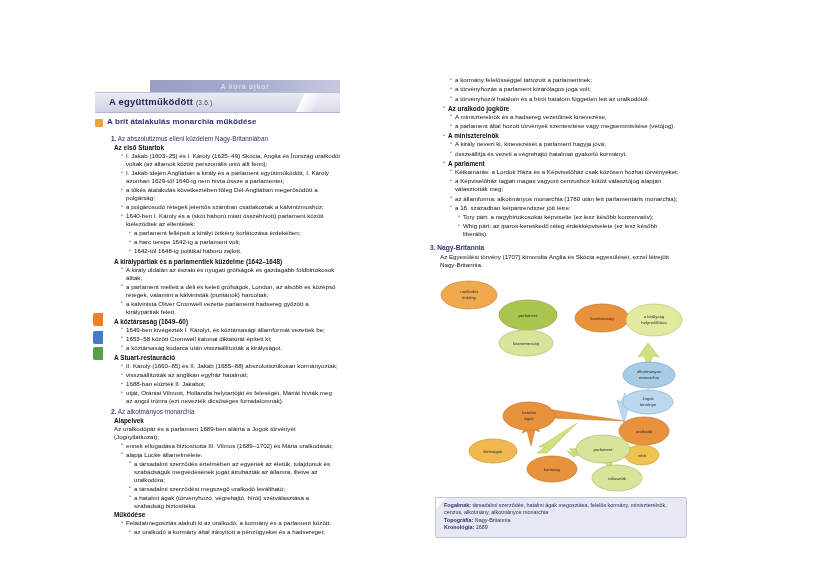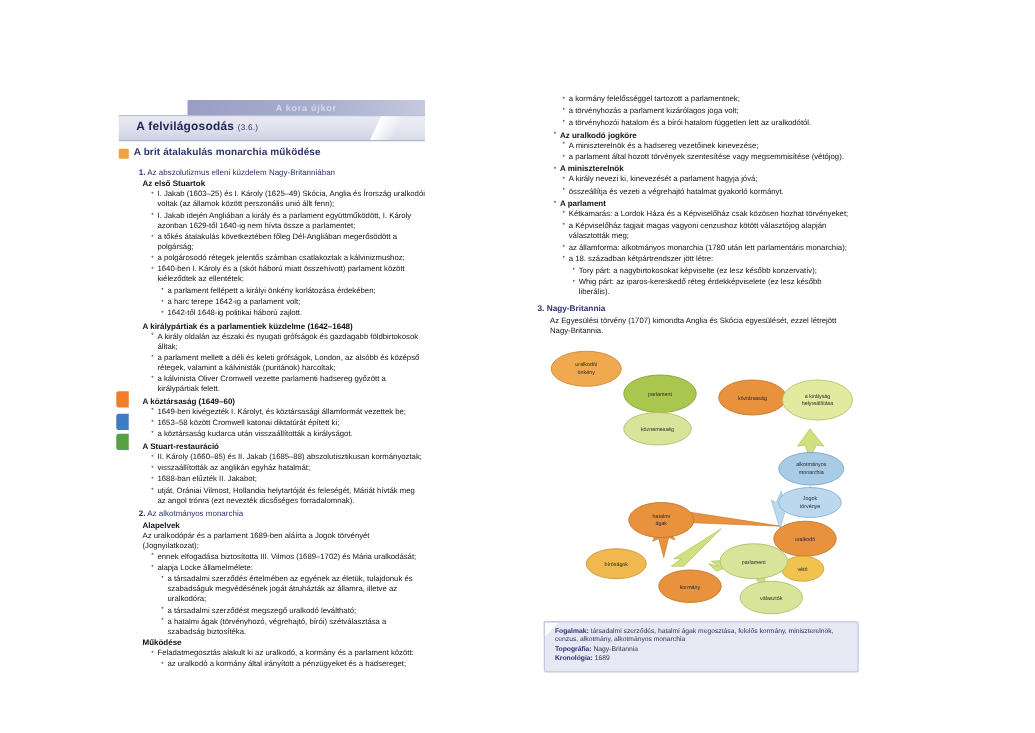--- a/index.html
+++ b/index.html
@@ -100,21 +100,21 @@
 
   <div class="left-page">
 
     <div class="banner">
       <div class="banner-text">A kora újkor</div>
     </div>
 
     <div class="title-bar">
       <div class="swoosh"></div>
       <div class="title-text">
-        <span>A felvilágosodás</span>
+        <span>A együttműködött</span>
         <span class="sub">(3.6.)</span>
       </div>
     </div>
 
     <div class="sec-icon"></div>
     <div class="sec-h">A brit átalakulás monarchia működése</div>
 
     <div class="tab tab-o"></div>
     <div class="tab tab-b"></div>
     <div class="tab tab-g"></div>

